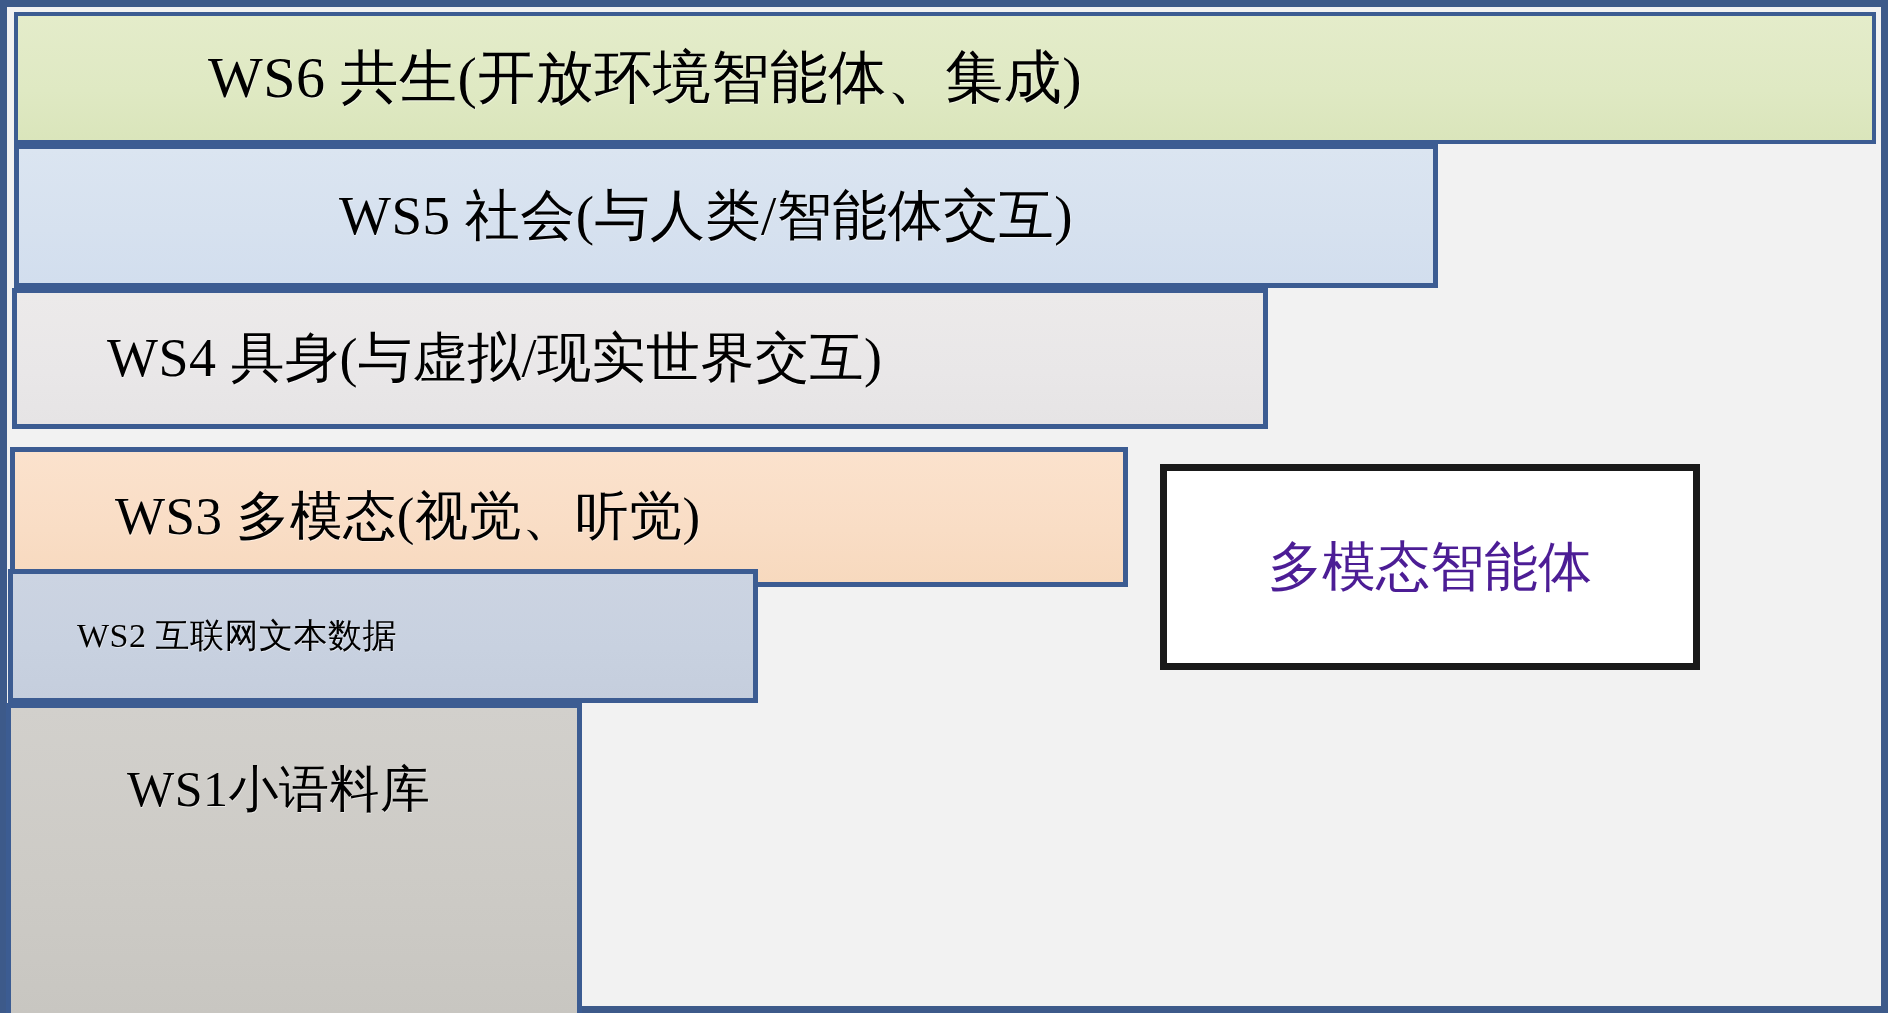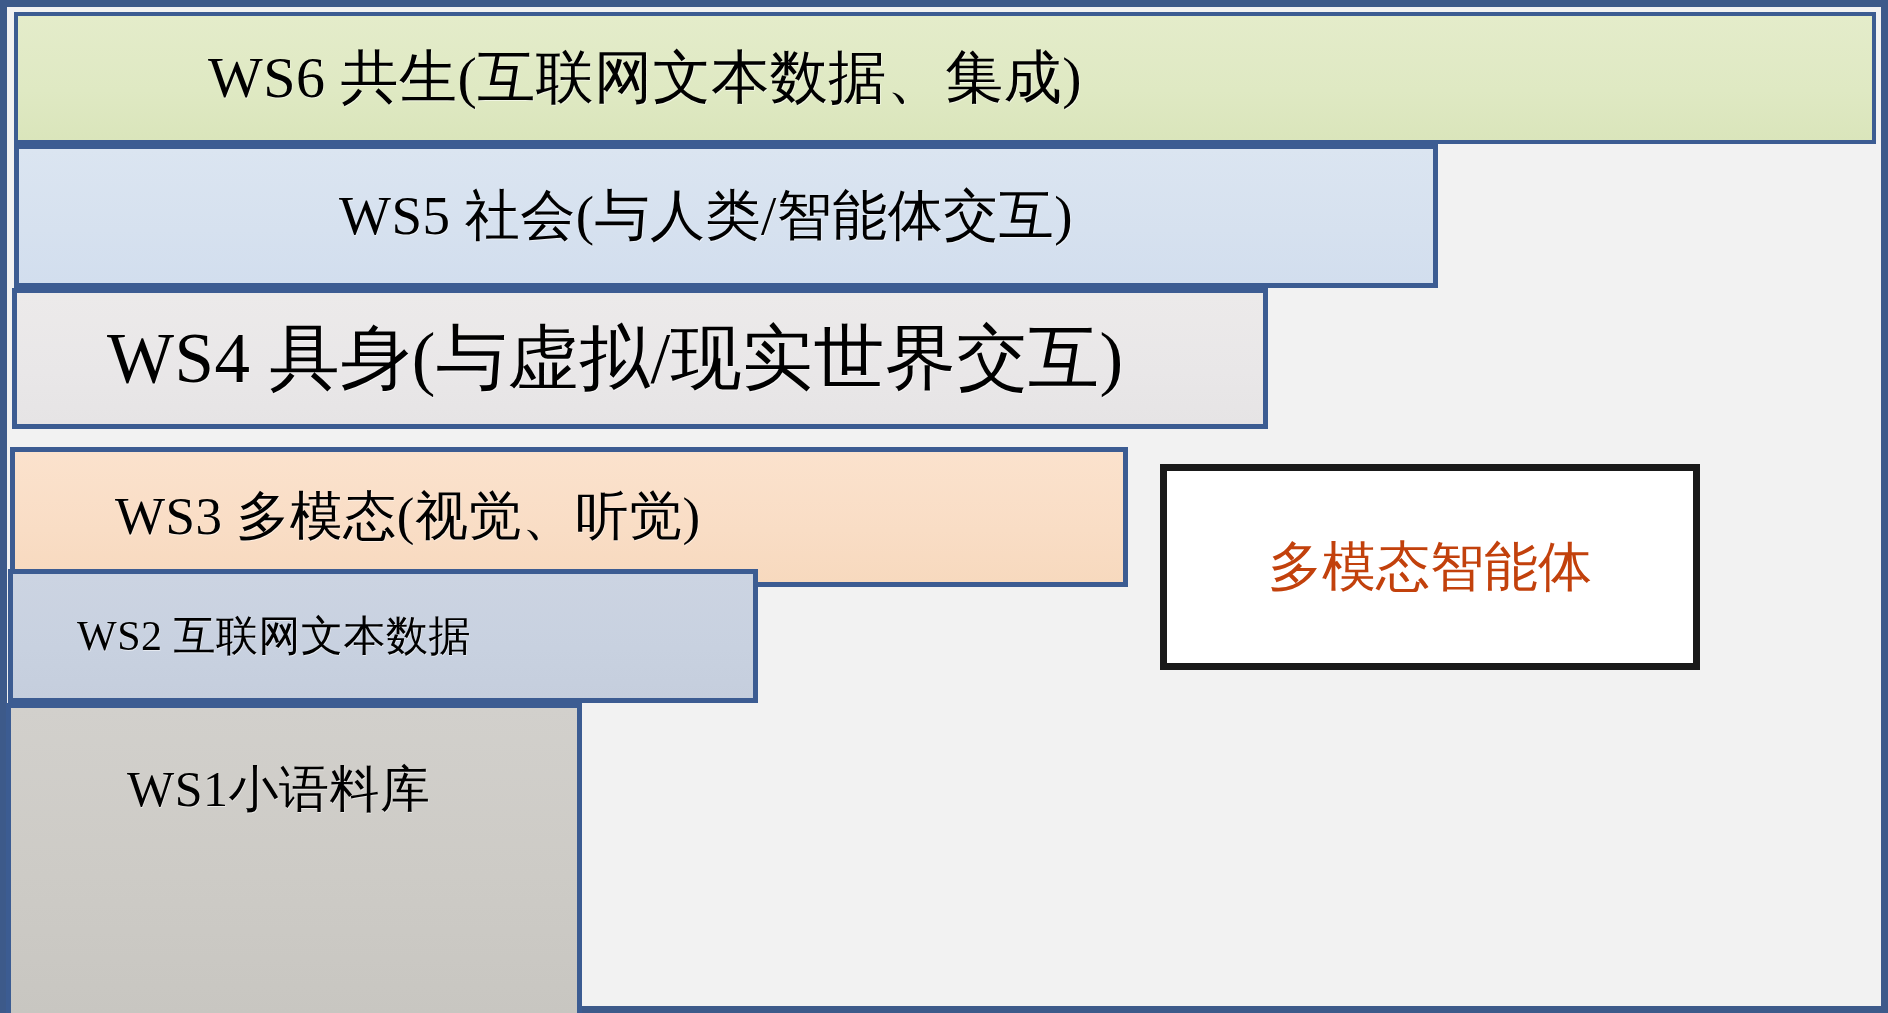--- a/index.html
+++ b/index.html
@@ -59,35 +59,35 @@
     background: linear-gradient(180deg,#dbe5f1 0%, #d6e1ef 60%, #d2deee 100%);
     z-index: 2;
   }
   #ws5 .ws-label { font-size: 55px; margin-left: 320px; text-align: center; }
 
   #ws4 {
     left: 12px;  top: 288px;  width: 1256px; height: 141px;
     background: linear-gradient(180deg,#eceaea 0%, #e9e7e8 60%, #e6e4e5 100%);
     z-index: 3;
   }
-  #ws4 .ws-label { font-size: 71px; margin-left: 90px; }
+  #ws4 .ws-label { font-size: 54px; margin-left: 90px; }
 
   #ws3 {
     left: 10px;  top: 447px;  width: 1118px; height: 140px;
     background: linear-gradient(180deg,#fbe2cd 0%, #f9ddc5 60%, #f7d9be 100%);
     z-index: 4;
   }
   #ws3 .ws-label { font-size: 53px; margin-left: 100px; }
 
   #ws2 {
     left: 8px;  top: 569px;  width: 750px; height: 134px;
     background: linear-gradient(180deg,#ccd4e2 0%, #c8d1e0 60%, #c5cedd 100%);
     z-index: 5;
   }
-  #ws2 .ws-label { font-size: 42px; margin-left: 64px; }
+  #ws2 .ws-label { font-size: 34px; margin-left: 64px; }
 
   #ws1 {
     left: 6px;  top: 703px;  width: 576px; height: 310px;
     background: linear-gradient(180deg,#d2d0cc 0%, #cdcbc6 55%, #c8c6c1 100%);
     border-bottom: none;
     align-items: flex-start;
     z-index: 6;
   }
   #ws1 .ws-label { font-size: 50px; margin-left: 116px; margin-top: 48px; }
 
@@ -101,36 +101,36 @@
     background: #ffffff;
     border: 7px solid #1a1a1a;
     box-sizing: border-box;
     display: flex;
     flex-direction: column;
     align-items: center;
     justify-content: center;
     z-index: 20;
   }
   #callout .co-line {
-    color: #c2410c;
+    color: #4c1d95;
     font-size: 54px;
     line-height: 1.12;
     white-space: nowrap;
     text-align: center;
   }
 </style>
 </head>
 <body>
 
 <div id="stage">
 
   <div id="outer-frame"></div>
 
   <div class="ws-box" id="ws6">
-    <span class="ws-label">WS6 共生(互联网文本数据、集成)</span>
+    <span class="ws-label">WS6 共生(开放环境智能体、集成)</span>
   </div>
 
   <div class="ws-box" id="ws5">
     <span class="ws-label">WS5 社会(与人类/智能体交互)</span>
   </div>
 
   <div class="ws-box" id="ws4">
     <span class="ws-label">WS4 具身(与虚拟/现实世界交互)</span>
   </div>
 

